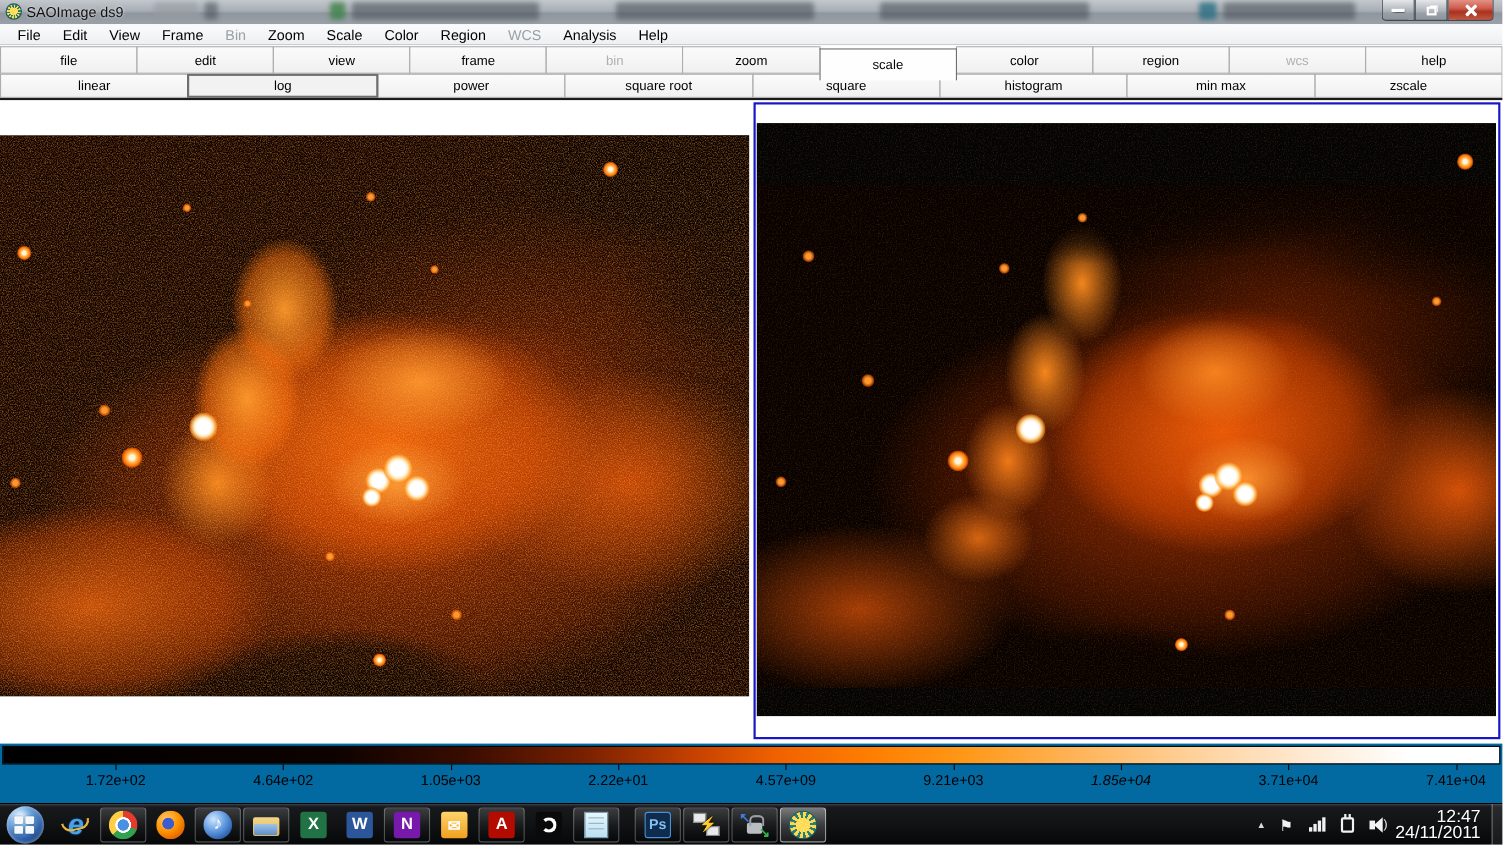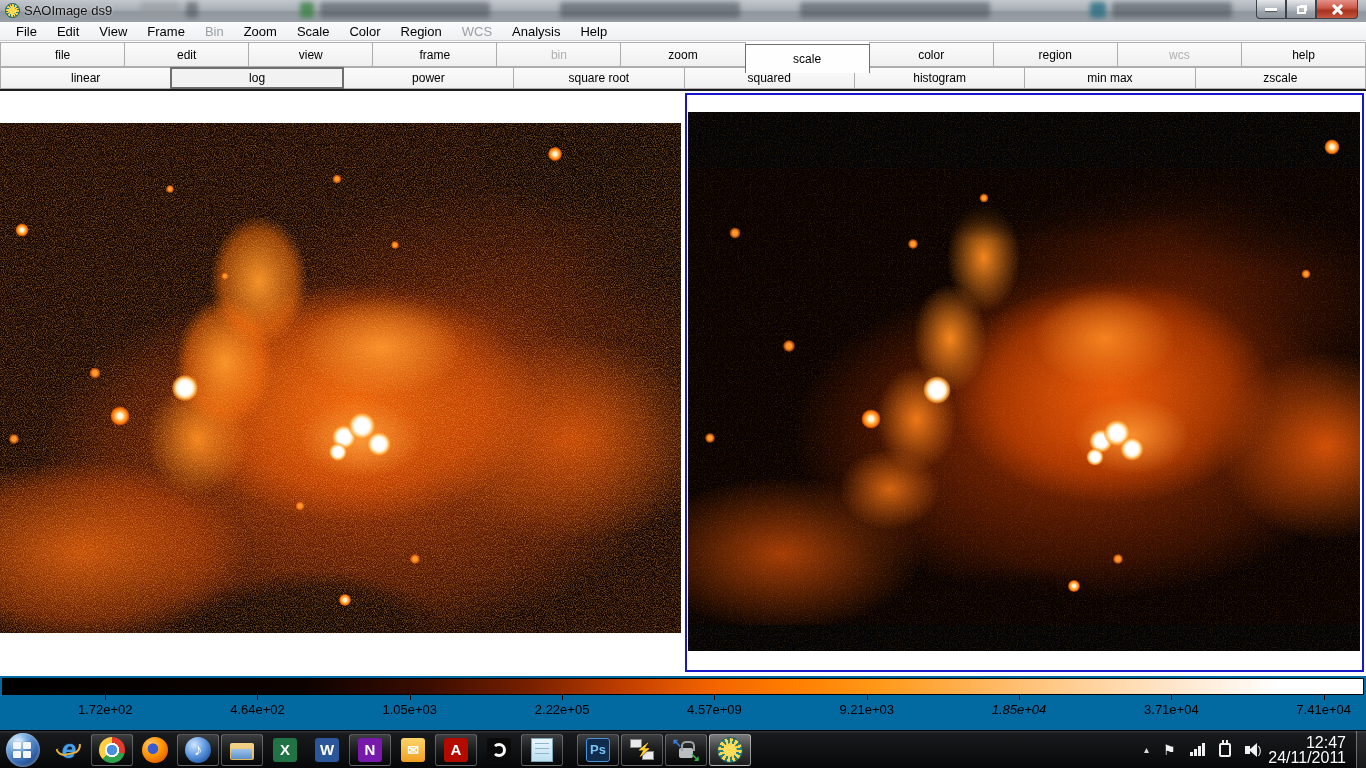--- a/index.html
+++ b/index.html
@@ -219,21 +219,21 @@
       <div class="tb-btn">color</div>
       <div class="tb-btn">region</div>
       <div class="tb-btn disabled">wcs</div>
       <div class="tb-btn">help</div>
     </div>
   <div id="row2">
       <div class="tb-btn">linear</div>
       <div class="tb-btn pressed">log</div>
       <div class="tb-btn">power</div>
       <div class="tb-btn">square root</div>
-      <div class="tb-btn">squared</div>
+      <div class="tb-btn">square</div>
       <div class="tb-btn">histogram</div>
       <div class="tb-btn">min max</div>
       <div class="tb-btn">zscale</div>
     </div>
 
   <div id="canvas">
     <div id="frame-left" class="astro">
       <svg class="grain" style="opacity:.6" preserveAspectRatio="none">
         <filter id="grainL">
             <feTurbulence type="fractalNoise" baseFrequency="0.9" numOctaves="2" seed="7"></feTurbulence>
@@ -291,21 +291,21 @@
   <div id="colorbar-area">
     <div id="colorbar"></div>
     <div id="cb-ticks">
         <div class="cb-tick" style="left: 7.7%;"></div>
         <div class="cb-label" style="left: 7.7%;">1.72e+02</div>
         <div class="cb-tick" style="left: 18.85%;"></div>
         <div class="cb-label" style="left: 18.85%;">4.64e+02</div>
         <div class="cb-tick" style="left: 30%;"></div>
         <div class="cb-label" style="left: 30%;">1.05e+03</div>
         <div class="cb-tick" style="left: 41.15%;"></div>
-        <div class="cb-label" style="left: 41.15%;">2.22e+05</div>
+        <div class="cb-label" style="left: 41.15%;">2.22e+01</div>
         <div class="cb-tick" style="left: 52.3%;"></div>
         <div class="cb-label" style="left: 52.3%;">4.57e+09</div>
         <div class="cb-tick" style="left: 63.45%;"></div>
         <div class="cb-label" style="left: 63.45%;">9.21e+03</div>
         <div class="cb-tick" style="left: 74.6%;"></div>
         <div class="cb-label" style="left: 74.6%; font-style: italic;">1.85e+04</div>
         <div class="cb-tick" style="left: 85.75%;"></div>
         <div class="cb-label" style="left: 85.75%;">3.71e+04</div>
         <div class="cb-tick" style="left: 96.9%;"></div>
         <div class="cb-label" style="left: 96.9%;">7.41e+04</div>

